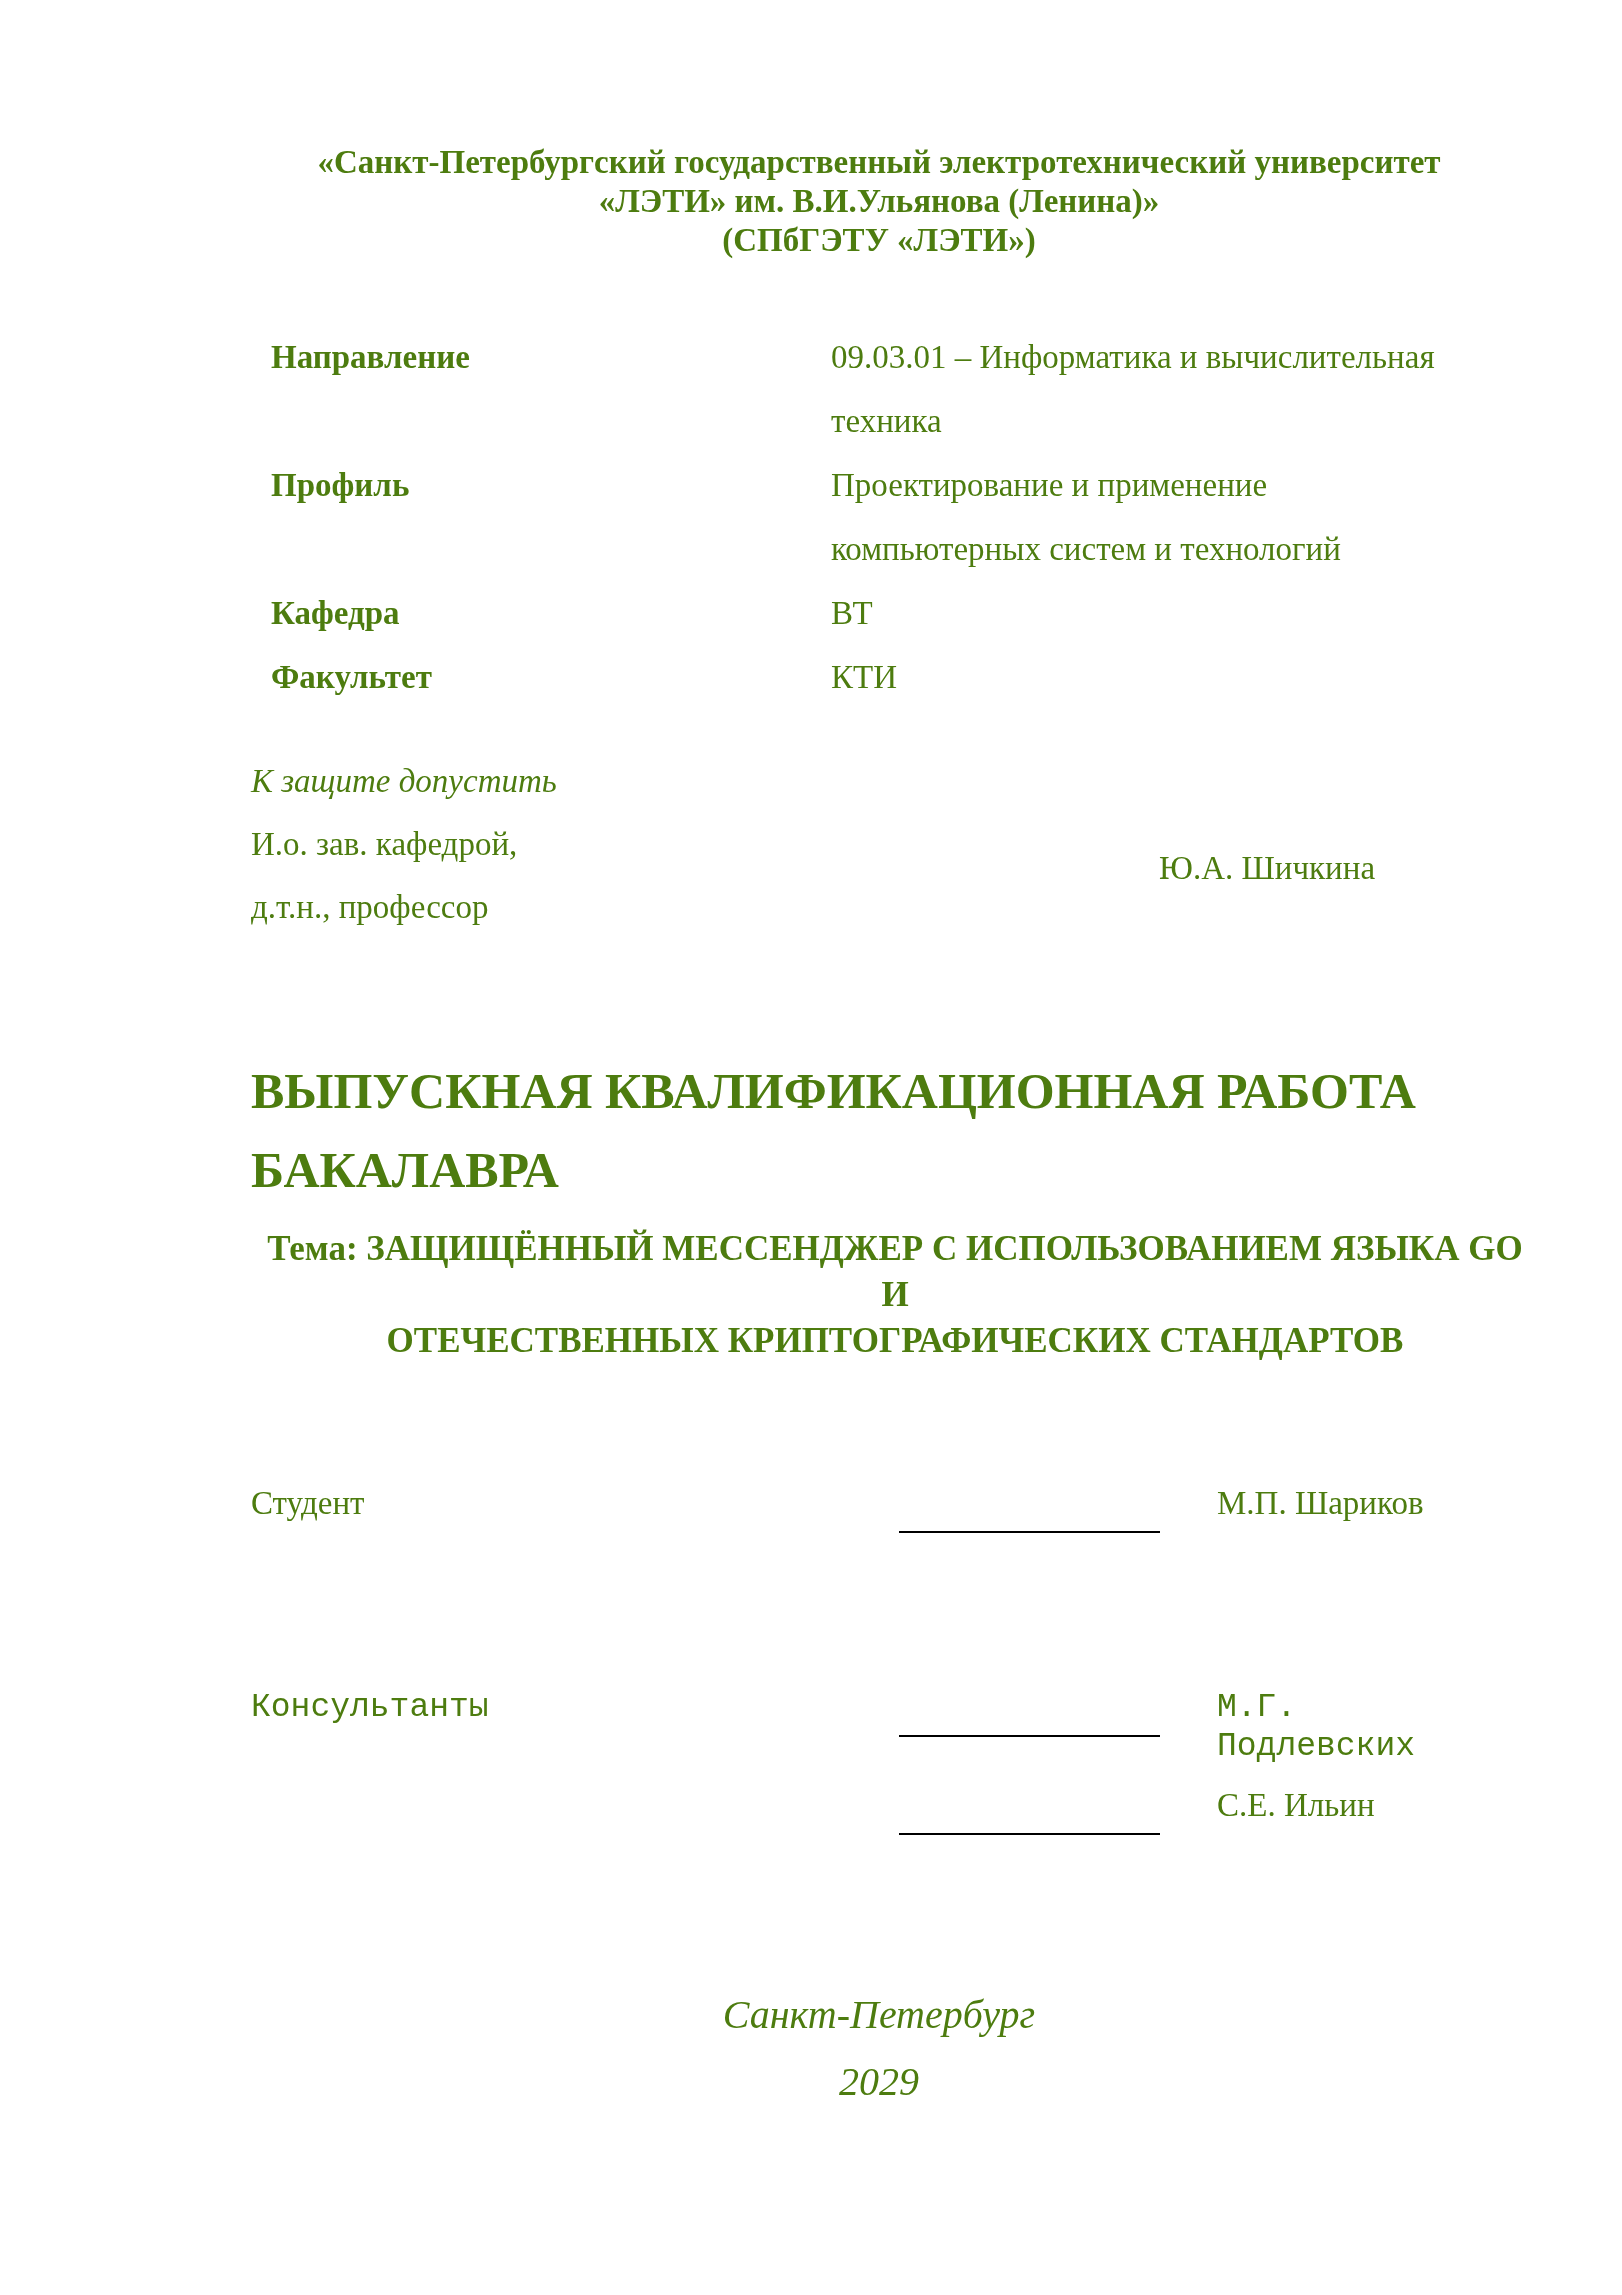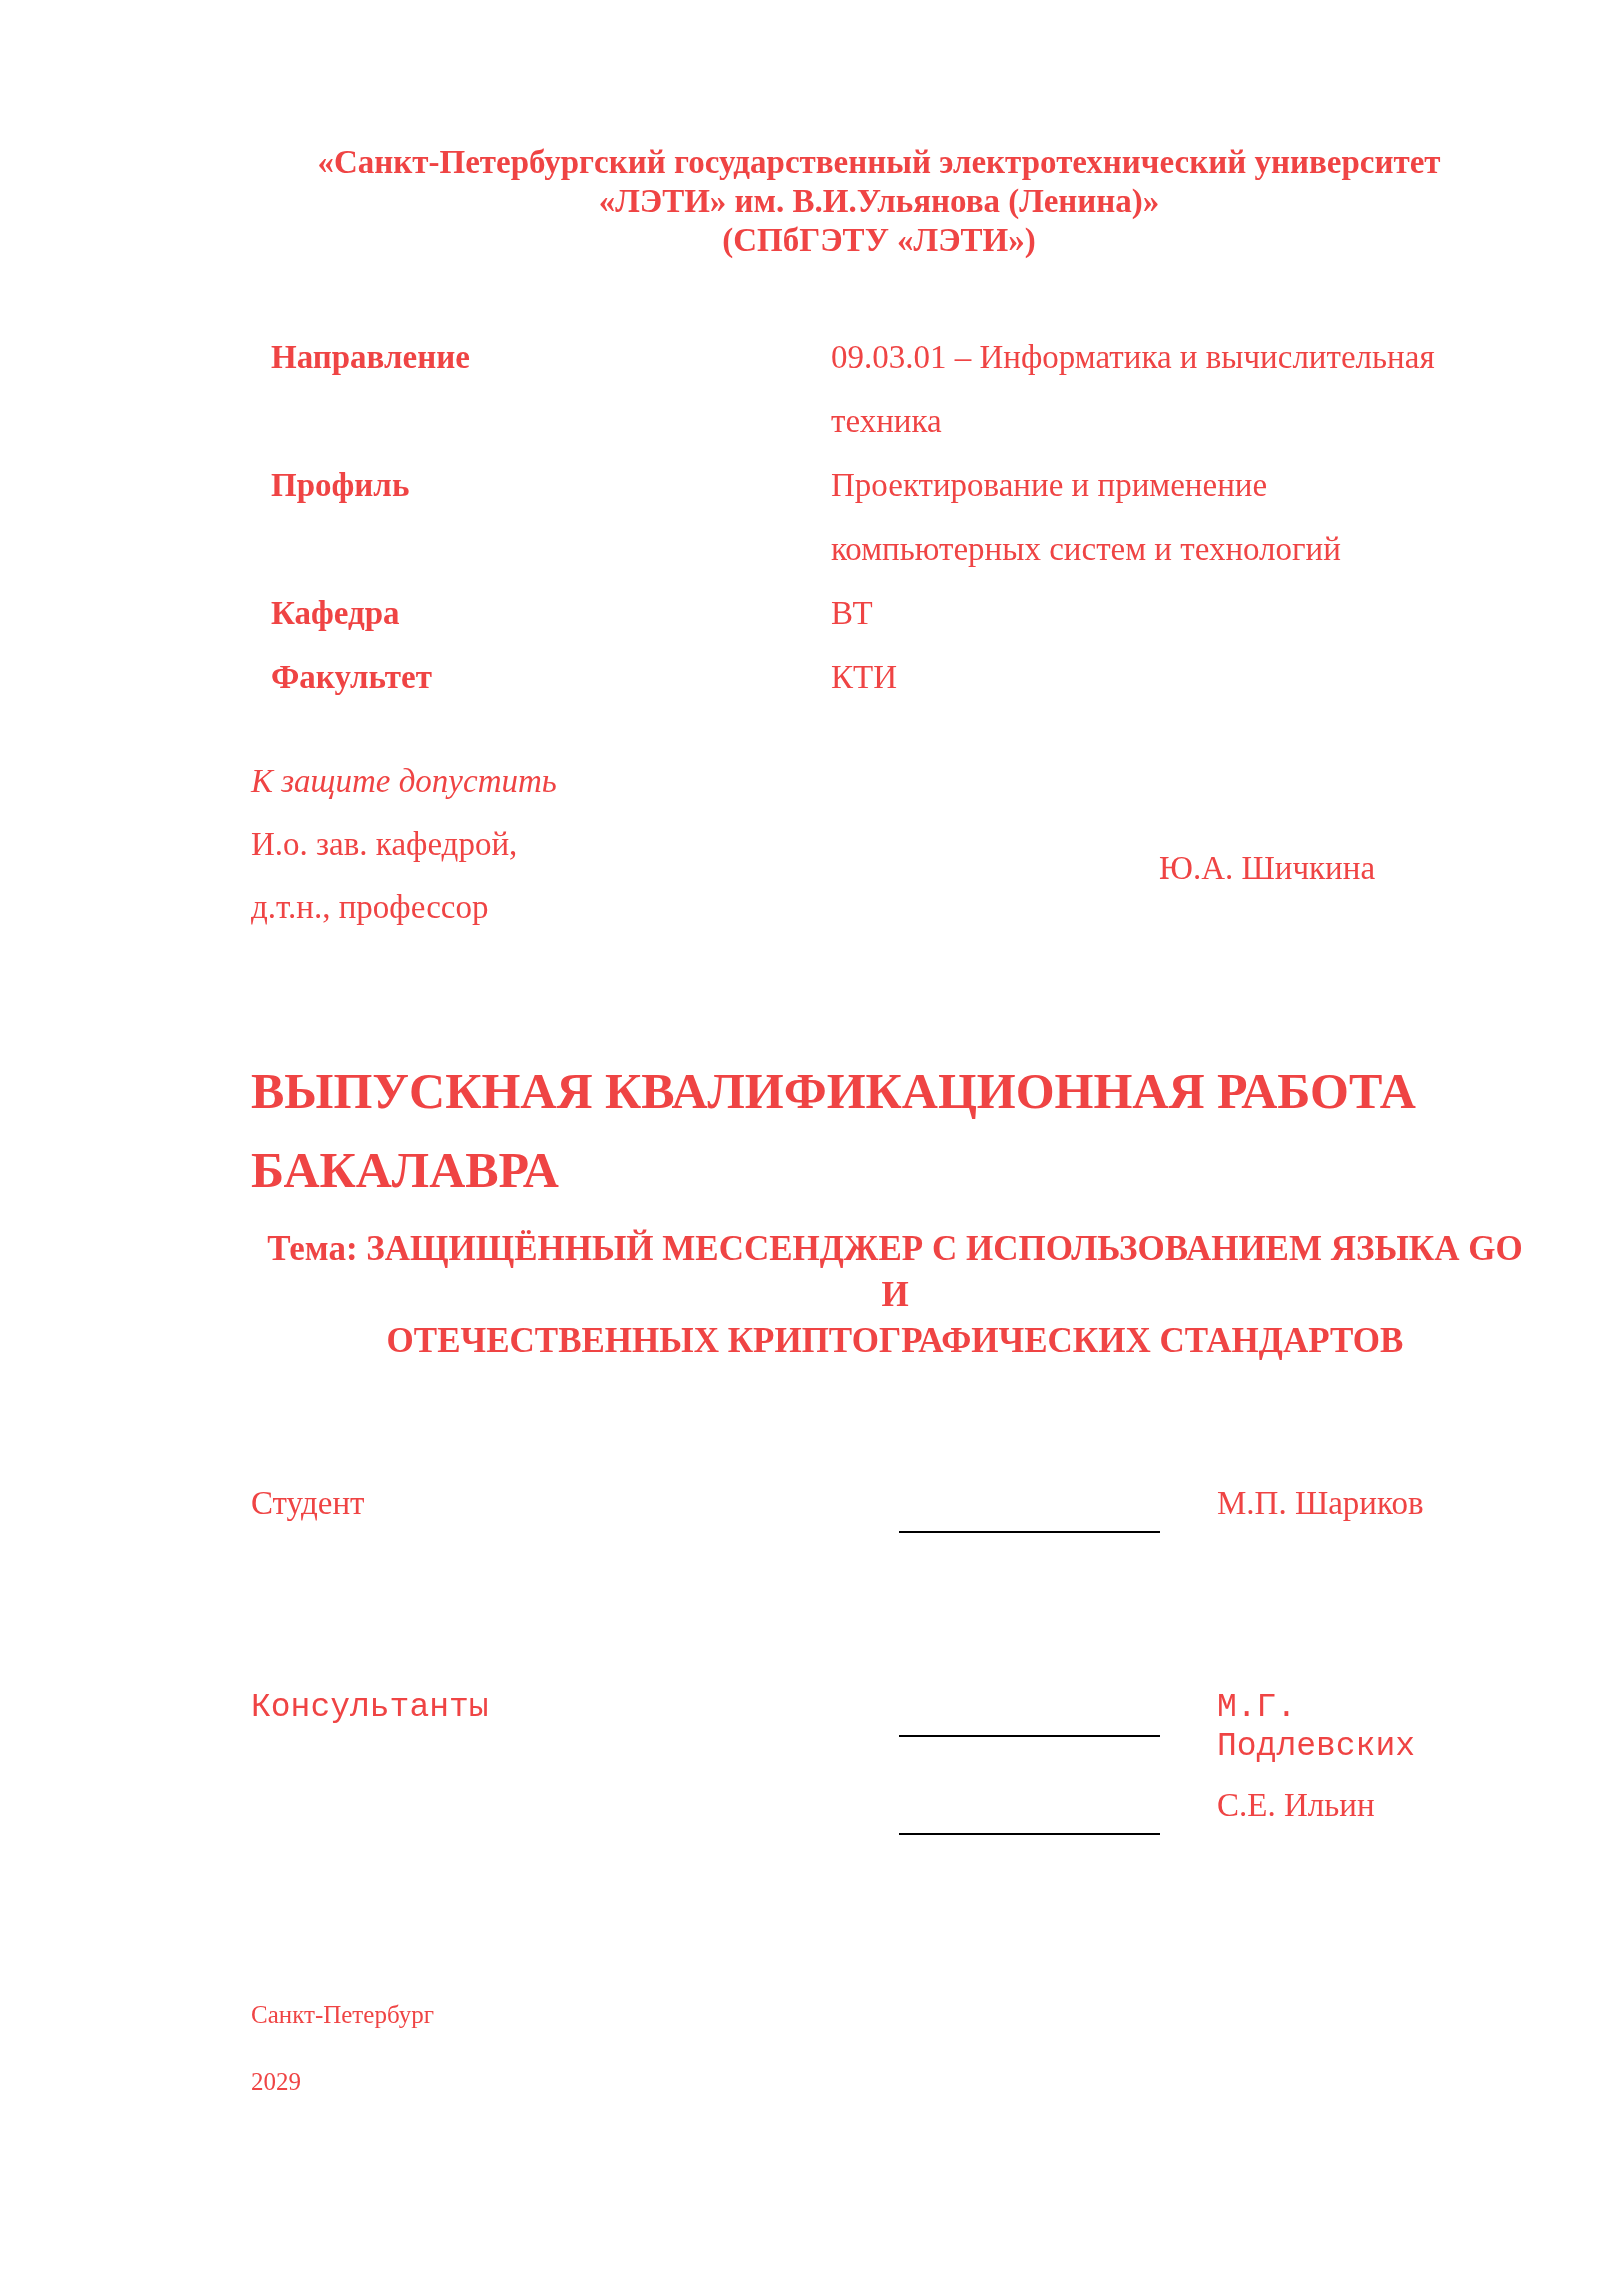--- a/index.html
+++ b/index.html
@@ -1,21 +1,21 @@
 <!DOCTYPE html>
 <html style="font-size:12.6px"><head>
 <meta charset="utf-8">
 <style>
   html,body{margin:0;padding:0;background:#ffffff;}
   .page{
     position:relative;
     width:1623px;
     height:2295px;
     background:#ffffff;
-    color:#ef4444;
+    color:#4d7c0f;
     font-family:"Liberation Serif","DejaVu Serif",serif;
     overflow:hidden;
   }
   .content{position:absolute;left:251px;top:0;width:1256px;height:100%;}
 
   .org-header{
     position:absolute;top:143px;left:0;width:100%;
     text-align:center;font-weight:bold;font-size:33px;line-height:39px;
   }
 
@@ -43,21 +43,21 @@
   .sig-row-2{top:1586px;}
   .sig-row-3{top:1688px;font-family:Liberation Mono, monospace;}
   .sig-row-4{top:1786px;}
   .sig-role{position:absolute;left:0;top:0;}
   .sig-qual{position:absolute;left:330px;top:0;}
   .sig-line{position:absolute;left:648px;top:47px;width:261px;height:0;border-bottom:2.4px solid #000;}
   .sig-name{position:absolute;left:966px;top:0;}
 
   .page-footer{
     position:absolute;top:1981px;left:0;width:100%;
-    font-size:25px;line-height:67px;
+    text-align:center;font-size:40px;line-height:67px;font-style:italic;
   }
 </style>
 </head>
 <body>
 
 <div class="page">
   <div class="content">
 
     <header class="org-header">
       <div>«Санкт-Петербургский государственный электротехнический университет</div>

